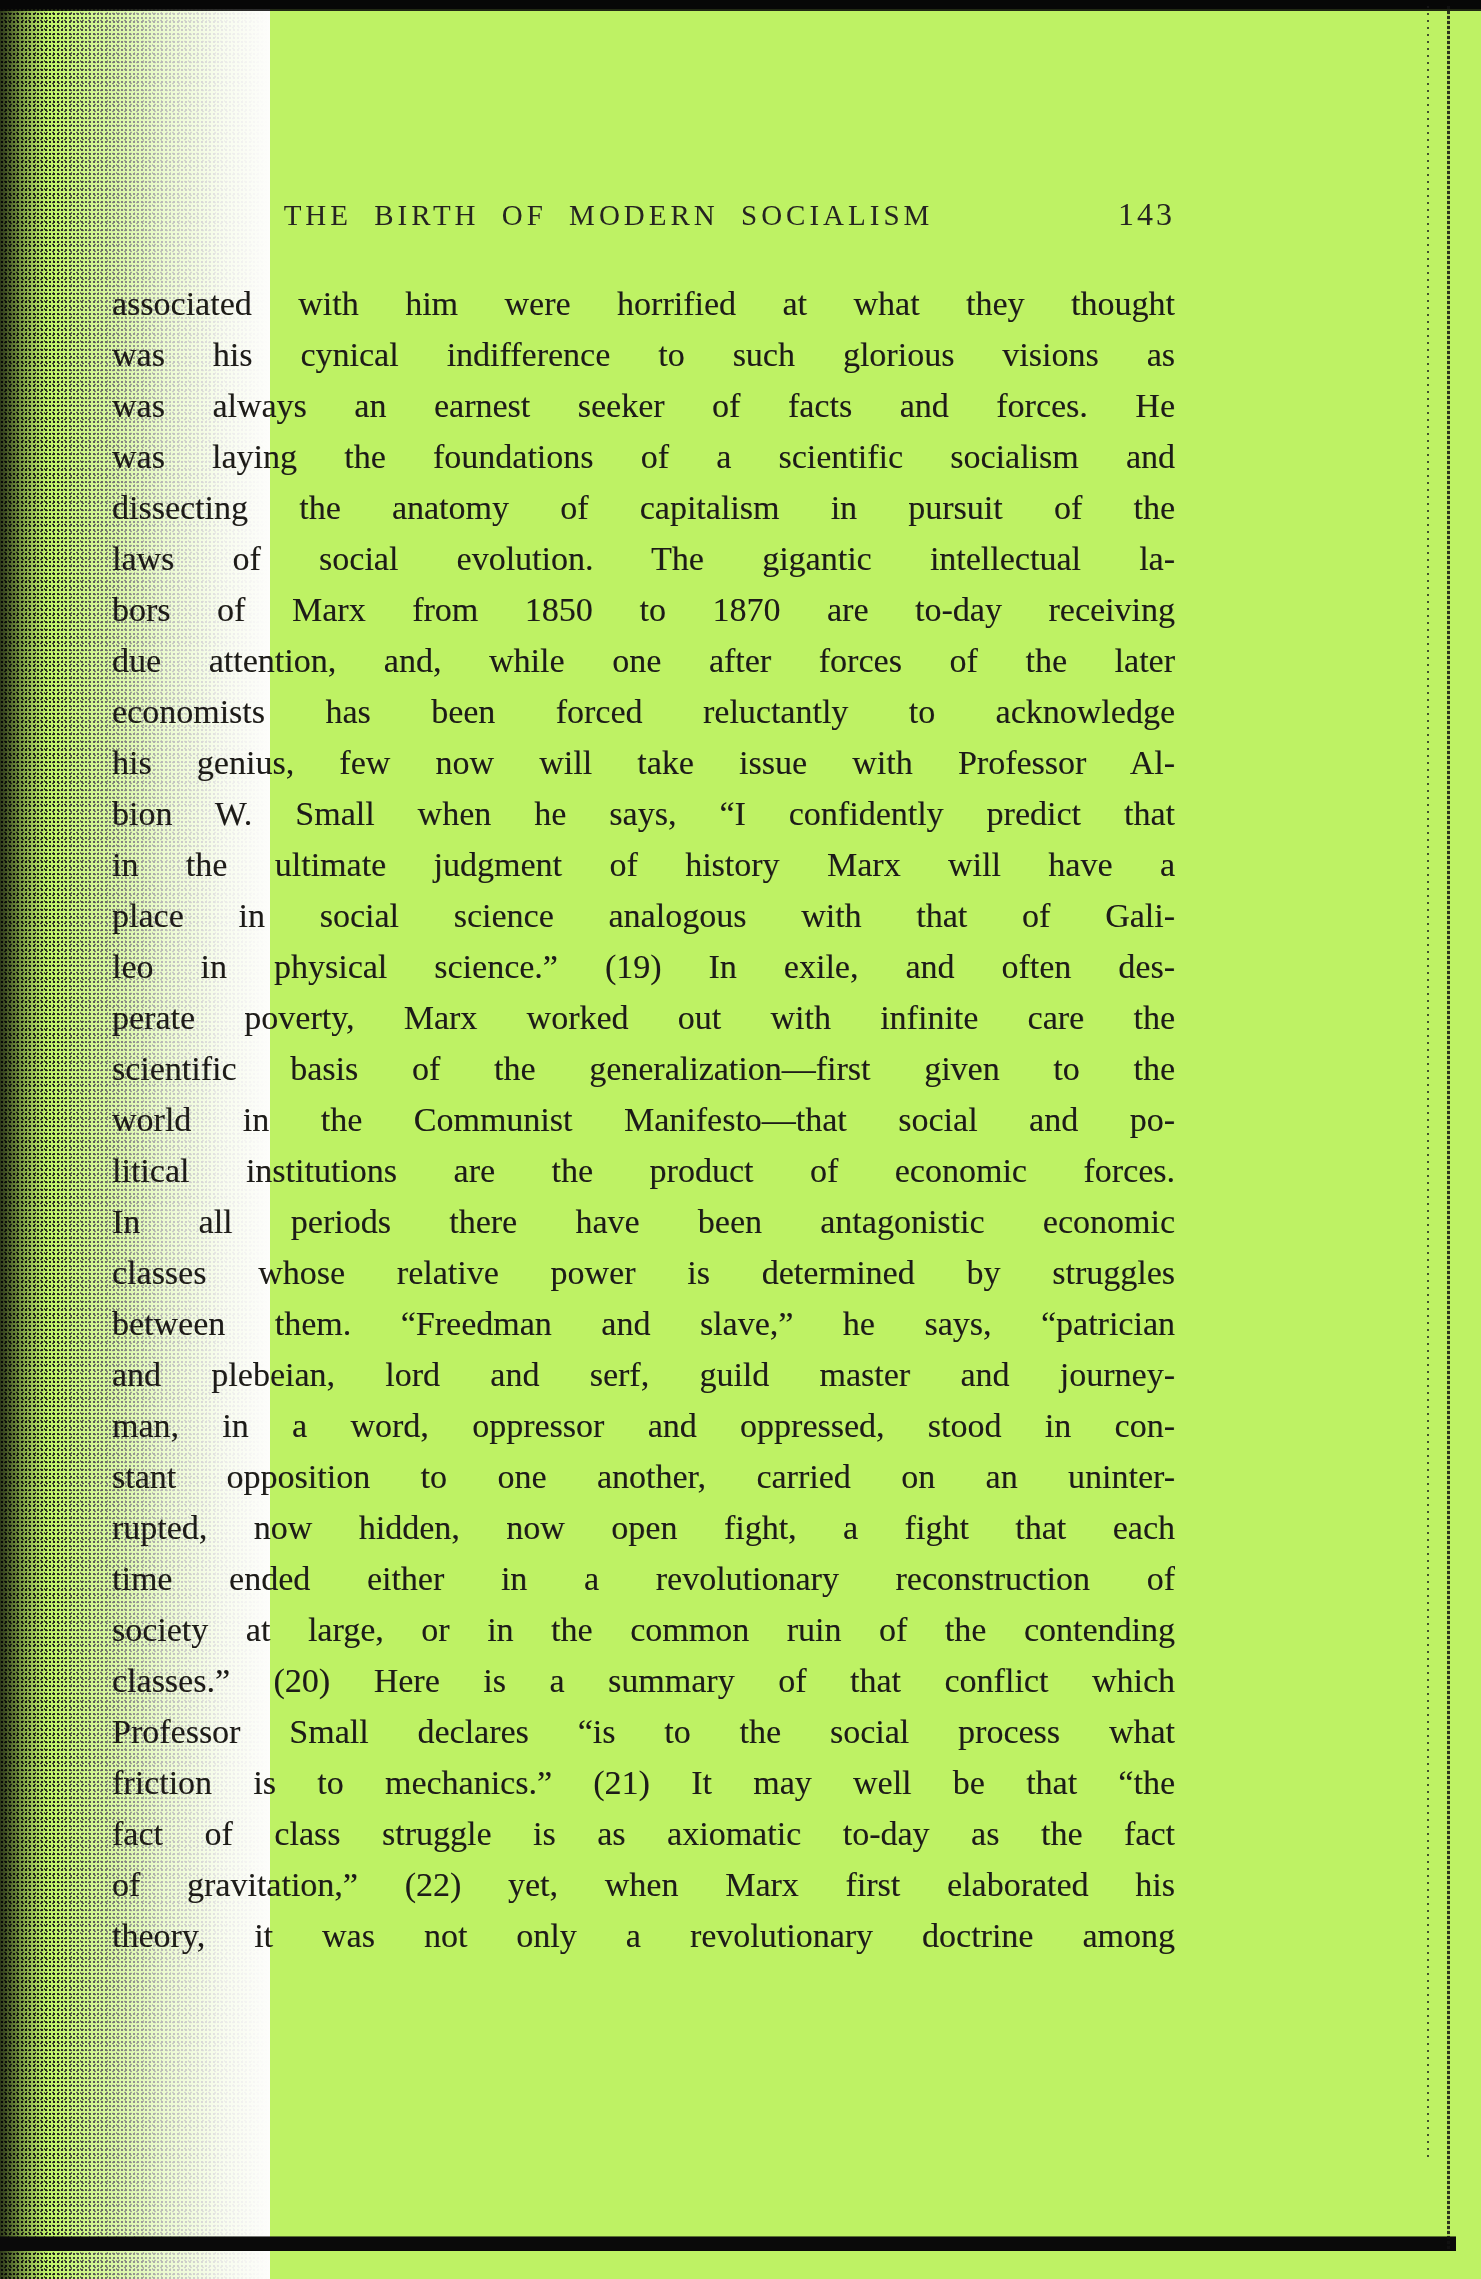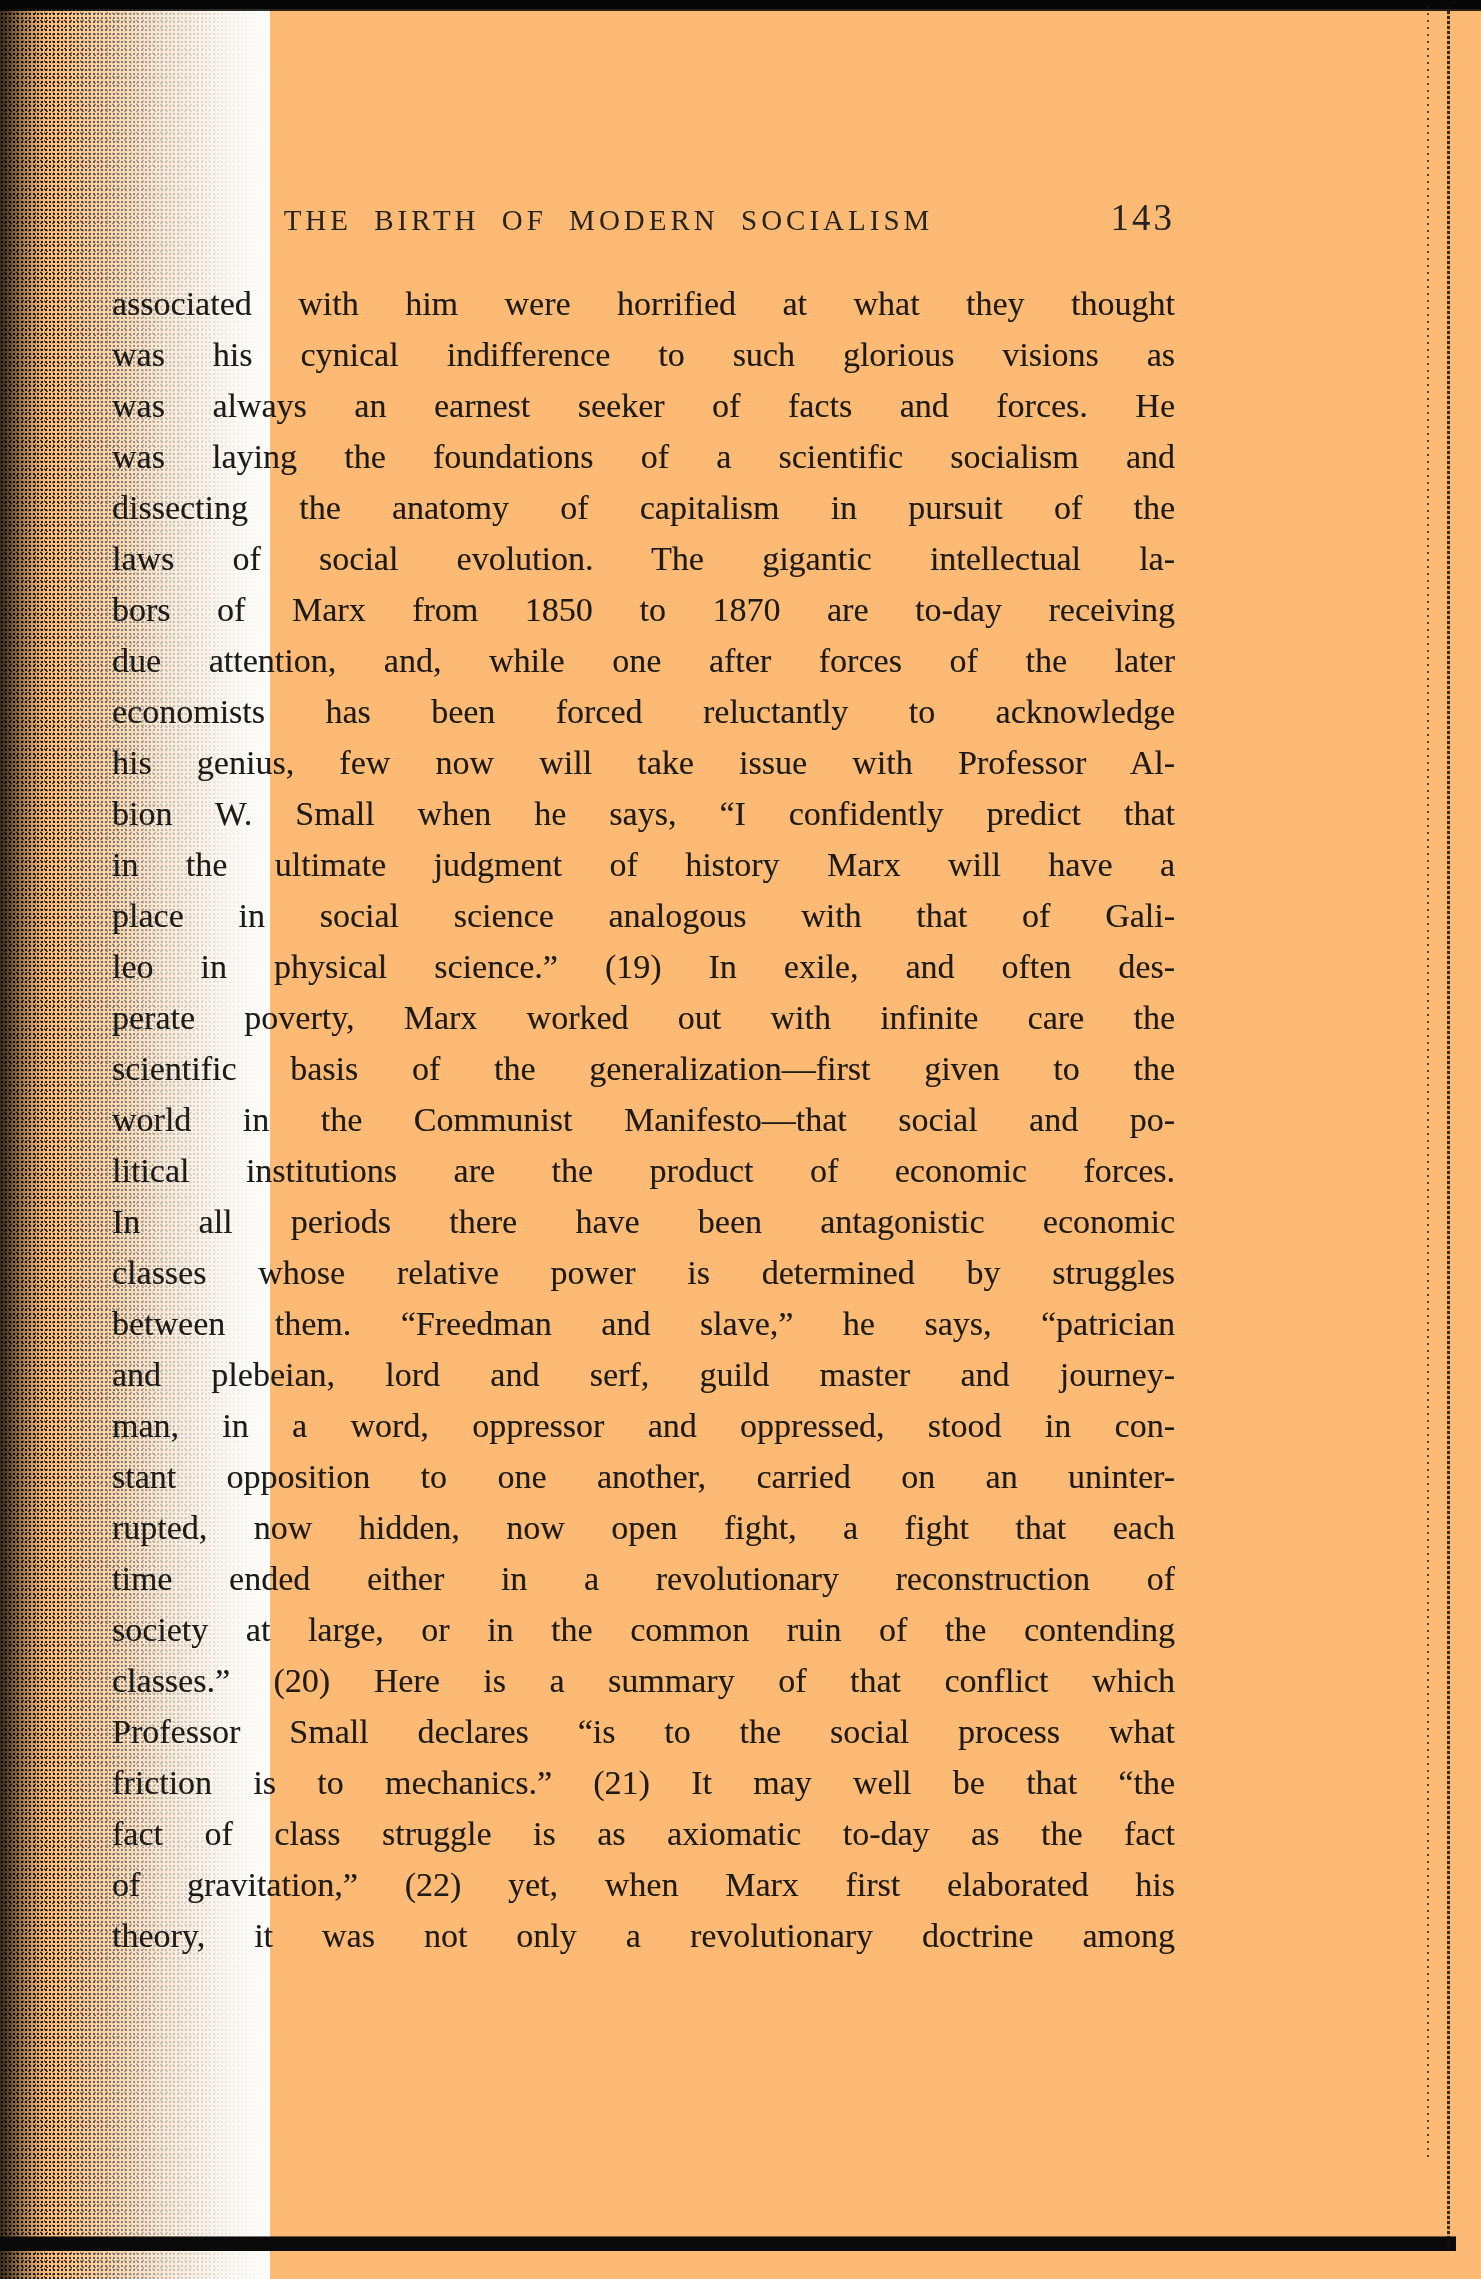--- a/index.html
+++ b/index.html
@@ -1,21 +1,21 @@
 <!DOCTYPE html>
 <html><head>
 <meta charset="utf-8">
 <style>
   html, body { margin: 0; padding: 0; background: #ffffff; }
 
   .page {
     position: relative;
     width: 1481px;
     height: 2279px;
-    background: #fdba74;
+    background: #bef264;
     overflow: hidden;
     font-family: "Liberation Serif", "DejaVu Serif", serif;
   }
 
   
   .top-edge {
     position: absolute;
     top: 0; left: 0;
     width: 1481px; height: 12px;
     background: linear-gradient(to bottom, #070707 0 9px, rgba(7,7,7,0.85) 9px 11px, rgba(7,7,7,0) 11px);
@@ -86,21 +86,21 @@
     flex: 1;
     text-align: center;
     font-size: 29px;
     letter-spacing: 4px;
     word-spacing: 11px;
     white-space: nowrap;
   }
   .page-number {
     min-width: 70px;
     text-align: right;
-    font-size: 37px;
+    font-size: 32px;
     letter-spacing: 3px;
   }
 
   
   .body-text {
     position: absolute;
     left: 112px; top: 278px;
     width: 1063px;
     font-size: 34px;
     line-height: 51px;

